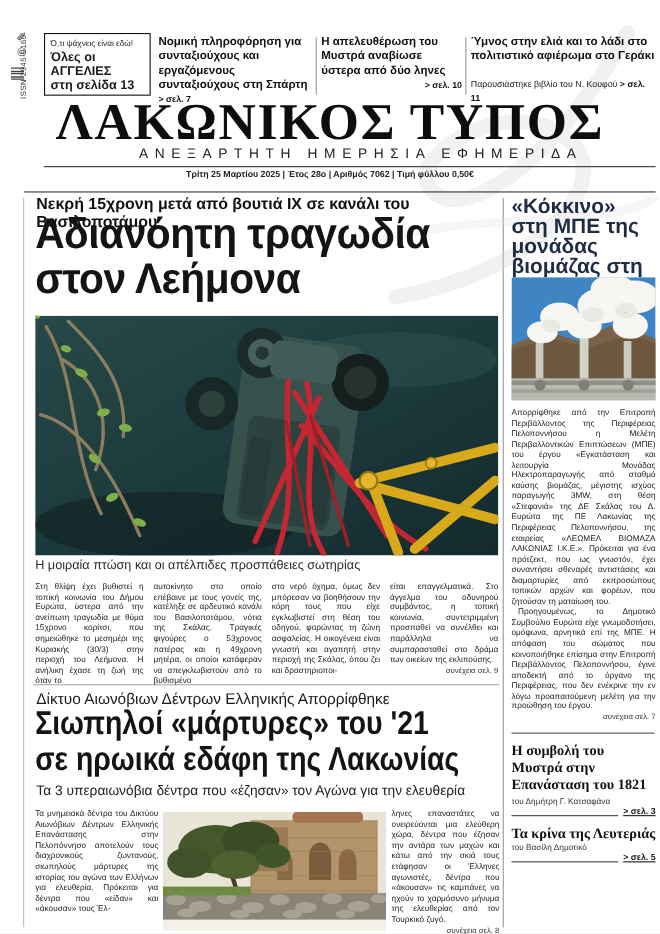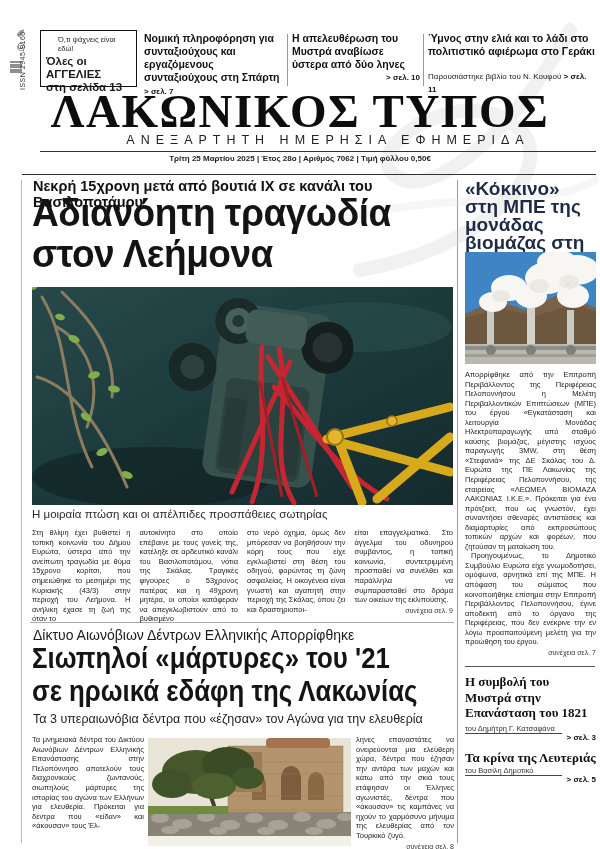--- a/index.html
+++ b/index.html
@@ -14,21 +14,21 @@
   #watermark{z-index:1;opacity:.55;}
   
   .issn-strip{left:6px;top:26px;width:30px;height:120px;}
   .strip-icon{font-size:11px;color:#444;line-height:14px;transform:rotate(-90deg);display:block;text-align:center;}
   .issn-text{
     position:absolute;left:13px;top:64px;font-size:7px;color:#333;letter-spacing:.5px;
     transform:rotate(-90deg);transform-origin:left top;white-space:nowrap;
   }
   
   .adbox{left:40px;top:30px;width:97px;height:57px;border:1.2px solid #111;padding:4px 5px;box-sizing:border-box;}
-  .adbox .l1{font-size:7.5px;color:#222;margin-bottom:2px;margin-left:12px;}
+  .adbox .l1{font-size:7.5px;color:#222;margin-bottom:2px;}
   .adbox .l2,.adbox .l3{font-size:11.5px;font-weight:bold;line-height:13px;}
   .teaser{font-weight:bold;font-size:10.5px;line-height:13px;color:#111;}
   .t1{left:144px;top:32px;width:140px;}
   .t2{left:292px;top:32px;width:128px;}
   .t3{left:428px;top:32px;width:168px;}
   .pageref{font-weight:bold;font-size:8px;color:#111;}
   .t-sub{font-size:8px;font-weight:normal;color:#222;margin-top:12px;}
   .vdiv{width:1px;background:#999;top:34px;height:52px;}
   .vd1{left:287px;} .vd2{left:423px;}
   
@@ -69,21 +69,21 @@
   .sb{left:465px;width:131px;}
   .sb-headline{top:180px;font-size:19px;font-weight:bold;line-height:18px;color:#1e2b45;}
   .sb-photo{top:252px;width:131px;height:112px;}
   .sb-body{top:370px;font-size:7.5px;line-height:9.55px;text-align:justify;color:#222;}
   .sb-body p{margin:0;text-indent:6px;}
   .sb-body p:first-child{text-indent:0;}
   .sb-h2{font-size:13px;font-weight:bold;line-height:15.5px;color:#111;font-family:Liberation Serif, serif;}
   .sb2{top:674px;} .sb2-by{top:724px;} .sb2-ref{top:733px;}
   .sb3{top:750px;} .sb3-by{top:766px;} .sb3-ref{top:775px;}
   .byline{font-size:7.5px;color:#333;}
-  .refline{display:flex;align-items:flex-start;gap:4px;width:131px;}
+  .refline{display:flex;align-items:flex-end;gap:4px;width:131px;text-decoration:underline;}
   .refline .ln{flex:1;height:1px;background:#444;}
   svg{display:block;}
 </style>
 </head>
 <body>
 
 <div id="page">
 
   <svg id="watermark" class="abs" style="left:300px;top:20px;" width="300" height="260" viewBox="0 0 300 260">
     <path d="M270,10 C210,120 120,190 90,150 C70,120 170,60 220,110 C260,150 180,230 60,250" fill="none" stroke="#d6d6d6" stroke-width="14" stroke-linecap="round" opacity=".6"></path>
@@ -205,21 +205,21 @@
       <ellipse cx="70" cy="165" rx="6" ry="3.5" transform="rotate(-25 70 165)"></ellipse>
       <ellipse cx="28" cy="30" rx="5" ry="3" transform="rotate(15 28 30)"></ellipse>
       <ellipse cx="90," :cy="190" rx="5" ry="3"></ellipse>
       <ellipse cx="95" cy="188" rx="6" ry="3.5" transform="rotate(20 95 188)"></ellipse>
     </g>
   </svg>
 
   <div class="abs lead-caption z">Η μοιραία πτώση και οι απέλπιδες προσπάθειες σωτηρίας</div>
 
   <div class="abs lead-cols z">
-    <div class="lead-col">Στη θλίψη έχει βυθιστεί η τοπική κοινωνία του Δήμου Ευρώτα, ύστερα από την ανείπωτη τραγωδία με θύμα 15χρονο κορίτσι, που σημειώθηκε το μεσημέρι της Κυριακής (43/3) στην περιοχή του Λεήμονα. Η ανήλικη έχασε τη ζωή της όταν το</div>
+    <div class="lead-col">Στη θλίψη έχει βυθιστεί η τοπική κοινωνία του Δήμου Ευρώτα, ύστερα από την ανείπωτη τραγωδία με θύμα 15χρονο κορίτσι, που σημειώθηκε το μεσημέρι της Κυριακής (30/3) στην περιοχή του Λεήμονα. Η ανήλικη έχασε τη ζωή της όταν το</div>
     <div class="lead-col">αυτοκίνητο στο οποίο επέβαινε με τους γονείς της, κατέληξε σε αρδευτικό κανάλι του Βασιλοποτάμου, νότια της Σκάλας. Τραγικές φιγούρες ο 53χρονος πατέρας και η 49χρονη μητέρα, οι οποίοι κατάφεραν να απεγκλωβιστούν από το βυθισμένο</div>
     <div class="lead-col">στο νερό όχημα, όμως δεν μπόρεσαν να βοηθήσουν την κόρη τους που είχε εγκλωβιστεί στη θέση του οδηγού, φορώντας τη ζώνη ασφαλείας. Η οικογένεια είναι γνωστή και αγαπητή στην περιοχή της Σκάλας, όπου ζει και δραστηριοποι-</div>
     <div class="lead-col">
       <span>είται επαγγελματικά. Στο άγγελμα του οδυνηρού συμβάντος, η τοπική κοινωνία, συντετριμμένη προσπαθεί να συνέλθει και παράλληλα να συμπαρασταθεί στο δράμα των οικείων της εκλιπούσης.</span>
       <div class="cont">συνέχεια σελ. 9</div>
     </div>
   </div>
 
   <div class="abs story-div"></div>
 

